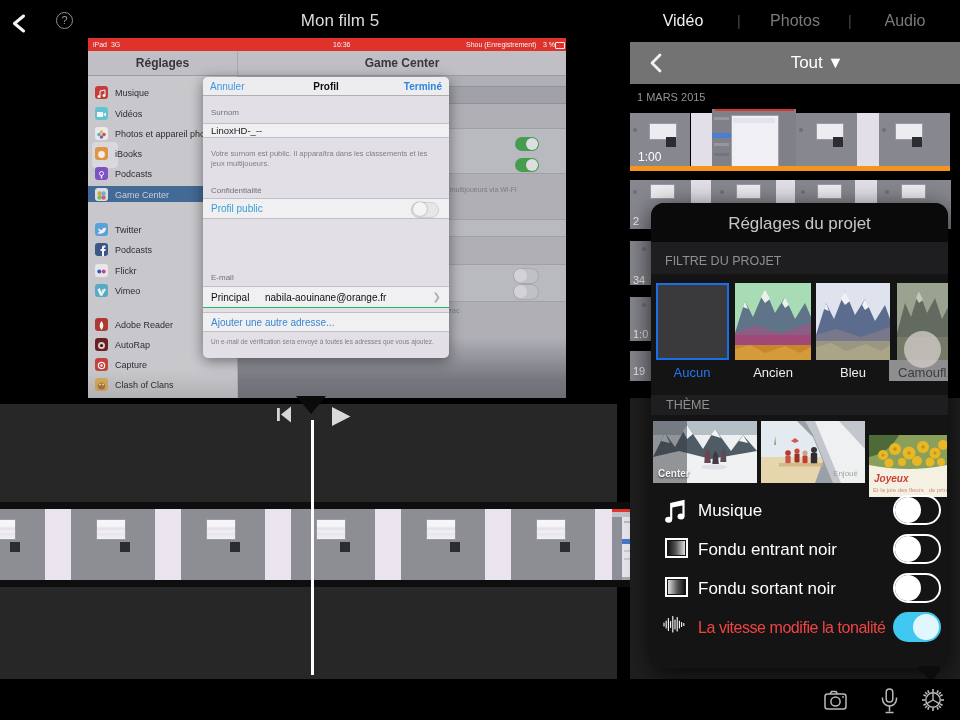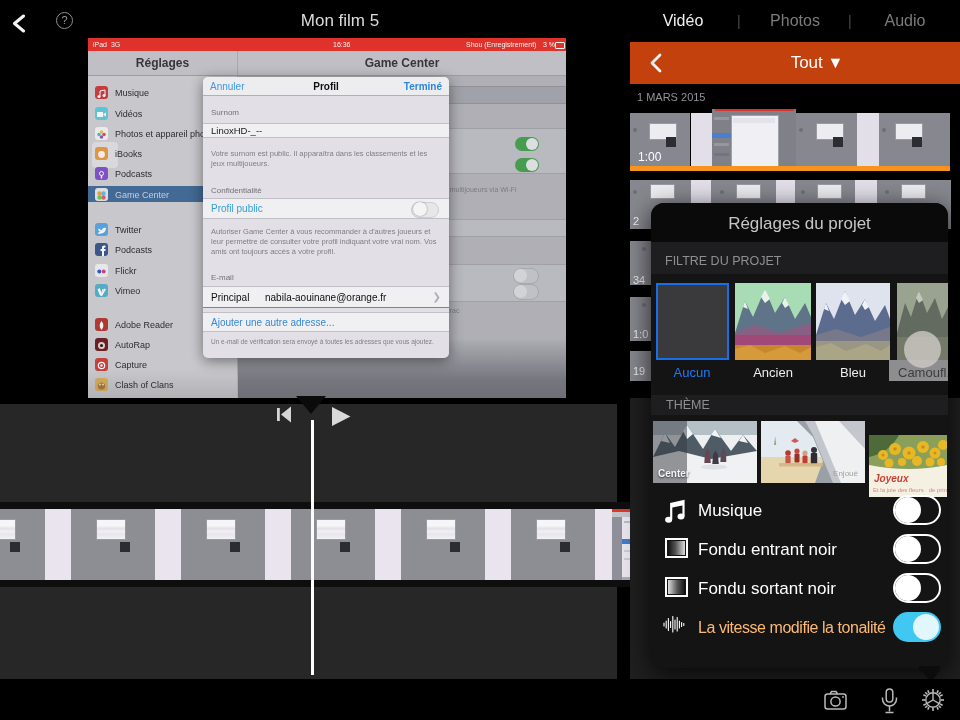--- a/index.html
+++ b/index.html
@@ -158,21 +158,20 @@
     </div>
     <span class="abs" style="left:8px;top:31px;color:#76767b;font-size:8px;">Surnom</span>
     <div class="abs" style="left:0;top:46px;width:246px;height:13px;background:#fbfafc;border-top:1px solid #c9c9ce;border-bottom:1px solid #c9c9ce;color:#222;font-size:9.5px;line-height:13px;"><span style="margin-left:8px">LinoxHD-_--</span></div>
     <div class="abs" style="left:8px;top:72px;width:220px;color:#85858a;font-size:7.5px;line-height:10px;">Votre surnom est public. Il apparaîtra dans les classements et les jeux multijoueurs.</div>
     <span class="abs" style="left:8px;top:109px;color:#76767b;font-size:8px;">Confidentialité</span>
     <div class="abs" style="left:0;top:121px;width:246px;height:19px;background:#fbfafc;border-top:1px solid #c9c9ce;border-bottom:1px solid #c9c9ce;">
       <span class="abs" style="left:8px;top:4px;color:#3ba7dc;font-size:10px;">Profil public</span>
       <span class="abs" style="right:10px;top:2.5px;width:26px;height:14px;border-radius:8px;background:#f2f1f3;border:1px solid #d8d8dc;"></span>
       <span class="abs" style="right:22px;top:2.5px;width:14px;height:14px;border-radius:50%;background:#fff;box-shadow:0 0 2px rgba(0,0,0,.4);"></span>
     </div>
-    <div class="abs" style="left:8px;top:150px;width:226px;color:#85858a;font-size:7.5px;line-height:10px;">Autoriser Game Center à vous recommander à d'autres joueurs et leur permettre de consulter votre profil indiquant votre vrai nom. Vos amis ont toujours accès à votre profil.</div>
     <span class="abs" style="left:8px;top:196px;color:#76767b;font-size:8px;">E-mail</span>
     <div class="abs" style="left:0;top:209px;width:246px;height:20px;background:#fbfafc;border-top:1px solid #c9c9ce;border-bottom:1px solid #22c55e;">
       <span class="abs" style="left:8px;top:5px;color:#111;font-size:10px;">Principal</span>
       <span class="abs" style="left:62px;top:5px;color:#111;font-size:10px;">nabila-aouinane@orange.fr</span>
       <span class="abs" style="right:8px;top:4px;color:#b4b4b9;font-size:10px;">❯</span>
     </div>
     <div class="abs" style="left:0;top:235px;width:246px;height:18px;background:#fbfafc;border-top:1px solid #c9c9ce;border-bottom:1px solid #c9c9ce;">
       <span class="abs" style="left:8px;top:4px;color:#3b8fdc;font-size:10px;">Ajouter une autre adresse...</span>
     </div>
     <div class="abs" style="left:8px;top:261px;width:238px;color:#85858a;font-size:6.5px;white-space:nowrap;">Un e-mail de vérification sera envoyé à toutes les adresses que vous ajoutez.</div>
@@ -224,21 +223,21 @@
     <div class="abs" style="left:12px;top:41px;width:20px;height:2px;background:#c8c8d0;"></div>
     <div class="abs" style="left:12px;top:49px;width:16px;height:2px;background:#c8c8d0;"></div>
   </div>
 </div>
 
 <div class="abs" style="left:311px;top:420px;width:2.5px;height:255px;background:#fdfdfd;"></div>
 
 <div class="abs" id="browser" style="left:630px;top:0;width:330px;height:679px;background:#000;overflow:hidden;">
   <div class="abs" style="left:-15px;top:398px;width:345px;height:281px;background:#1f1f1f;"></div>
 
-  <div class="abs" style="left:0;top:42px;width:330px;height:42px;background:#c2410c;">
+  <div class="abs" style="left:0;top:42px;width:330px;height:42px;background:#737373;">
     <svg class="abs" style="left:19px;top:11px" width="14" height="20" viewBox="0 0 14 20">
         <path d="M11 2 L3 10 L11 18" stroke="#f2f2f2" stroke-width="2.8" fill="none" stroke-linecap="round" stroke-linejoin="round"></path>
       </svg>
     <div class="abs" style="left:22px;top:11px;width:330px;text-align:center;color:#fff;font-size:17px;">Tout <span style="font-size:16px;">▼</span></div>
   </div>
   <div class="abs" style="left:7px;top:91px;color:#929297;font-size:11px;">1 MARS 2015</div>
 
   <div class="abs" style="left:0px;top:113px;width:60px;height:54px;background:#87878f;">
     <div class="abs bw" style="left:19px;top:10px;width:28px;height:17px;"></div>
     <div class="abs bs" style="left:36px;top:24px;width:10px;height:10px;"></div>
@@ -442,21 +441,21 @@
         <line x1="5.4" y1="3.5" x2="5.4" y2="15.5"></line>
         <line x1="7.6" y1="6.5" x2="7.6" y2="12.5"></line>
         <line x1="9.8" y1="1.5" x2="9.8" y2="17"></line>
         <line x1="12" y1="5" x2="12" y2="14"></line>
         <line x1="14.2" y1="2.5" x2="14.2" y2="16"></line>
         <line x1="16.4" y1="6" x2="16.4" y2="13"></line>
         <line x1="18.6" y1="7.5" x2="18.6" y2="11.5"></line>
         <line x1="20.8" y1="8.5" x2="20.8" y2="10.5"></line>
     </g>
   </svg>
-  <div class="abs" style="left:47px;top:416px;color:#fdba74;font-size:16px;letter-spacing:-0.45px;white-space:nowrap;">La vitesse modifie la tonalité</div>
+  <div class="abs" style="left:47px;top:416px;color:#ef4444;font-size:16px;letter-spacing:-0.45px;white-space:nowrap;">La vitesse modifie la tonalité</div>
   <div class="abs tgn" style="left:242px;top:409px;">
       <span></span>
     </div>
 </div>
 
 <svg class="abs" style="left:919px;top:666px" width="21" height="16" viewBox="0 0 21 16">
     <path d="M0 0 H21 V4 L12 16 L4 6 L0 3 Z" fill="#0c0c0c"></path>
   </svg>
 
 <div class="abs" style="left:0;top:679px;width:960px;height:41px;background:#000;"></div>

